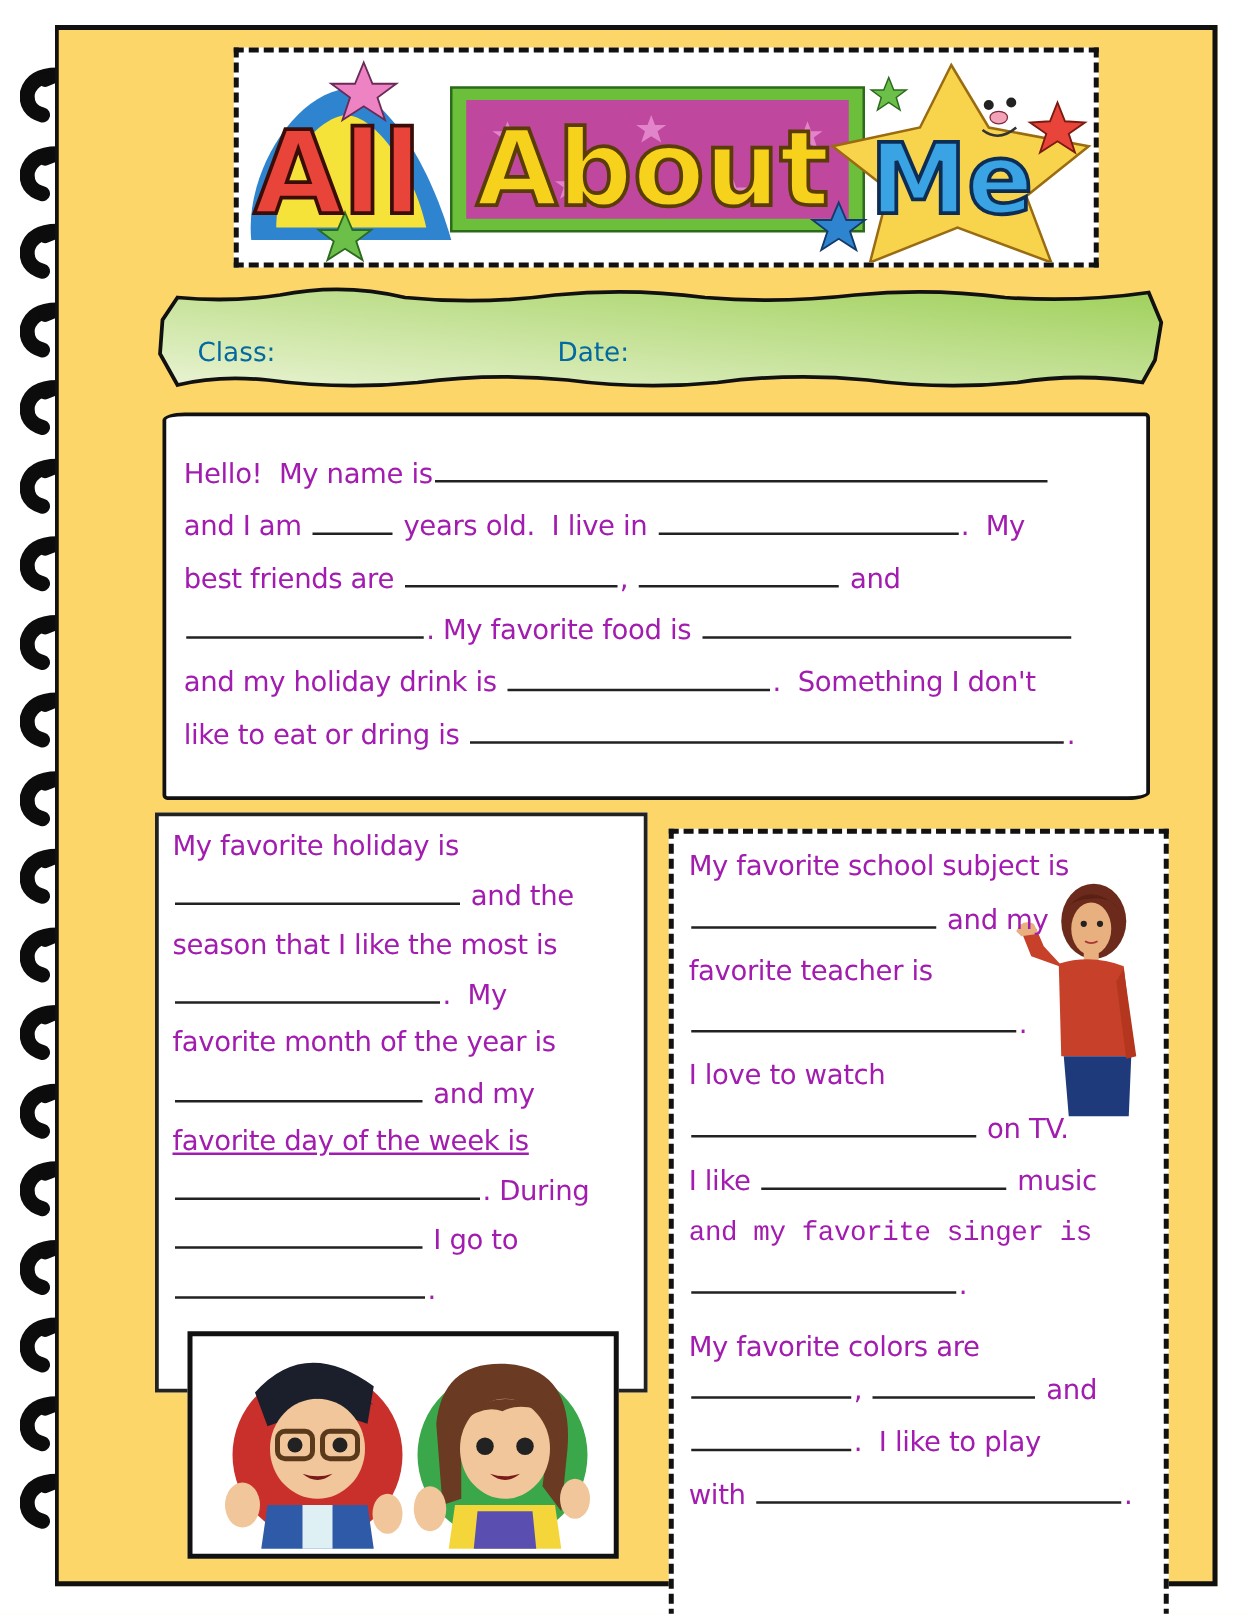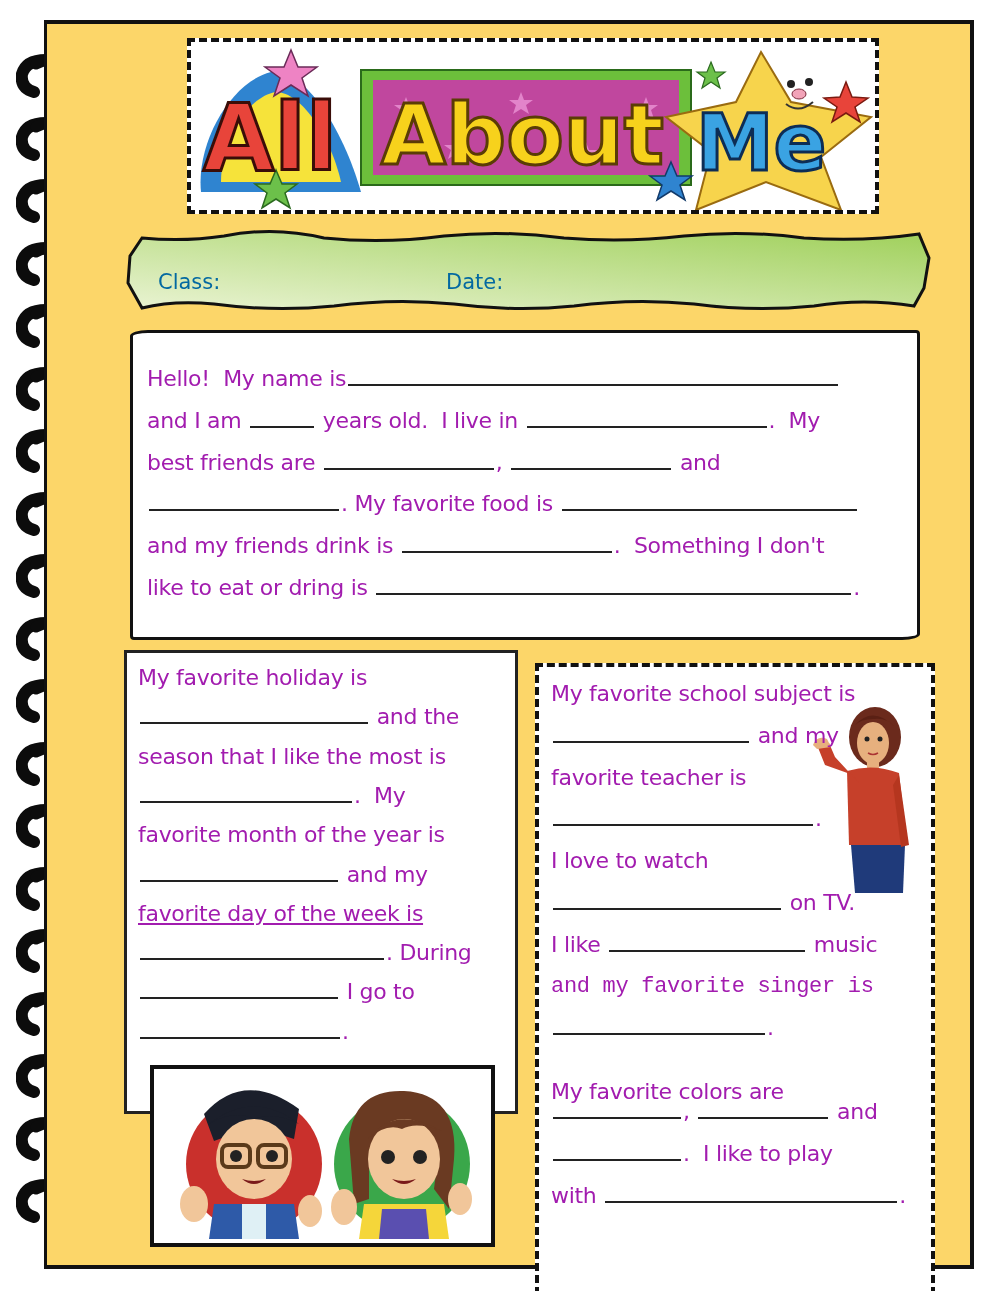--- a/index.html
+++ b/index.html
@@ -223,21 +223,21 @@
   </svg>
 </div>
 <span class="banner-label" style="left:158px;">Class:</span>
 <span class="banner-label" style="left:446px;">Date:</span>
 
 <div class="box box-intro" id="intro">
     <div class="line" style="left: 14px; top: 33px;"><span style="white-space: pre;">Hello!  My name is</span><span class="blank" style="width: 490px;"></span></div>
     <div class="line" style="left: 14px; top: 74.8px;"><span style="white-space: pre;">and I am </span><span class="blank" style="width: 64px;"></span><span style="white-space: pre;"> years old.  I live in </span><span class="blank" style="width: 240px;"></span><span style="white-space: pre;">.  My</span></div>
     <div class="line" style="left: 14px; top: 116.6px;"><span style="white-space: pre;">best friends are </span><span class="blank" style="width: 170px;"></span><span style="white-space: pre;">, </span><span class="blank" style="width: 160px;"></span><span style="white-space: pre;"> and</span></div>
     <div class="line" style="left: 14px; top: 158.4px;"><span class="blank" style="width: 190px;"></span><span style="white-space: pre;">. My favorite food is </span><span class="blank" style="width: 295px;"></span></div>
-    <div class="line" style="left: 14px; top: 200.2px;"><span style="white-space: pre;">and my friends drink is </span><span class="blank" style="width: 210px;"></span><span style="white-space: pre;">.  Something I don't</span></div>
+    <div class="line" style="left: 14px; top: 200.2px;"><span style="white-space: pre;">and my holiday drink is </span><span class="blank" style="width: 210px;"></span><span style="white-space: pre;">.  Something I don't</span></div>
     <div class="line" style="left: 14px; top: 242px;"><span style="white-space: pre;">like to eat or dring is </span><span class="blank" style="width: 475px;"></span><span style="white-space: pre;">.</span></div>
   </div>
 
 <div class="box box-holiday" id="holiday">
     <div class="line" style="left: 11px; top: 12px;"><span style="white-space: pre;">My favorite holiday is</span></div>
     <div class="line" style="left: 11px; top: 51.3px;"><span class="blank" style="width: 228px;"></span><span style="white-space: pre;"> and the</span></div>
     <div class="line" style="left: 11px; top: 90.6px;"><span style="white-space: pre;">season that I like the most is</span></div>
     <div class="line" style="left: 11px; top: 129.9px;"><span class="blank" style="width: 212px;"></span><span style="white-space: pre;">.  My</span></div>
     <div class="line" style="left: 11px; top: 169.2px;"><span style="white-space: pre;">favorite month of the year is</span></div>
     <div class="line" style="left: 11px; top: 208.5px;"><span class="blank" style="width: 198px;"></span><span style="white-space: pre;"> and my</span></div>
@@ -271,21 +271,21 @@
   </svg>
 <div class="line" style="left: 12px; top: 14px;"><span style="white-space: pre;">My favorite school subject is</span></div>
     <div class="line" style="left: 12px; top: 55.8px;"><span class="blank" style="width: 196px;"></span><span style="white-space: pre;"> and my</span></div>
     <div class="line" style="left: 12px; top: 97.6px;"><span style="white-space: pre;">favorite teacher is</span></div>
     <div class="line" style="left: 12px; top: 139.4px;"><span class="blank" style="width: 260px;"></span><span style="white-space: pre;">.</span></div>
     <div class="line" style="left: 12px; top: 181.2px;"><span style="white-space: pre;">I love to watch</span></div>
     <div class="line" style="left: 12px; top: 223px;"><span class="blank" style="width: 228px;"></span><span style="white-space: pre;"> on TV.</span></div>
     <div class="line" style="left: 12px; top: 264.8px;"><span style="white-space: pre;">I like </span><span class="blank" style="width: 196px;"></span><span style="white-space: pre;"> music</span></div>
     <div class="line" style="left: 12px; top: 306.6px; font-family: Liberation Mono, monospace;"><span style="white-space: pre;">and my favorite singer is</span></div>
     <div class="line" style="left: 12px; top: 348.4px;"><span class="blank" style="width: 212px;"></span><span style="white-space: pre;">.</span></div>
-    <div class="line" style="left: 12px; top: 412px; text-align: right;"><span style="white-space: pre;">My favorite colors are</span></div>
+    <div class="line" style="left: 12px; top: 399px; text-align: right;"><span style="white-space: pre;">My favorite colors are</span></div>
     <div class="line" style="left: 12px; top: 432px;"><span class="blank" style="width: 128px;"></span><span style="white-space: pre;">, </span><span class="blank" style="width: 130px;"></span><span style="white-space: pre;"> and</span></div>
     <div class="line" style="left: 12px; top: 473.8px;"><span class="blank" style="width: 128px;"></span><span style="white-space: pre;">.  I like to play</span></div>
     <div class="line" style="left: 12px; top: 515.6px;"><span style="white-space: pre;">with </span><span class="blank" style="width: 292px;"></span><span style="white-space: pre;">.</span></div>
   </div>
 
 <div class="box box-kids">
   <svg width="337" height="174" viewBox="0 0 337 174">
 
     <circle cx="100" cy="95" r="68" fill="#c9302c"></circle>
     <path d="M50 45 Q90 0 145 40 L140 70 Q100 55 60 72 Z" fill="#1b1f2b"></path>

